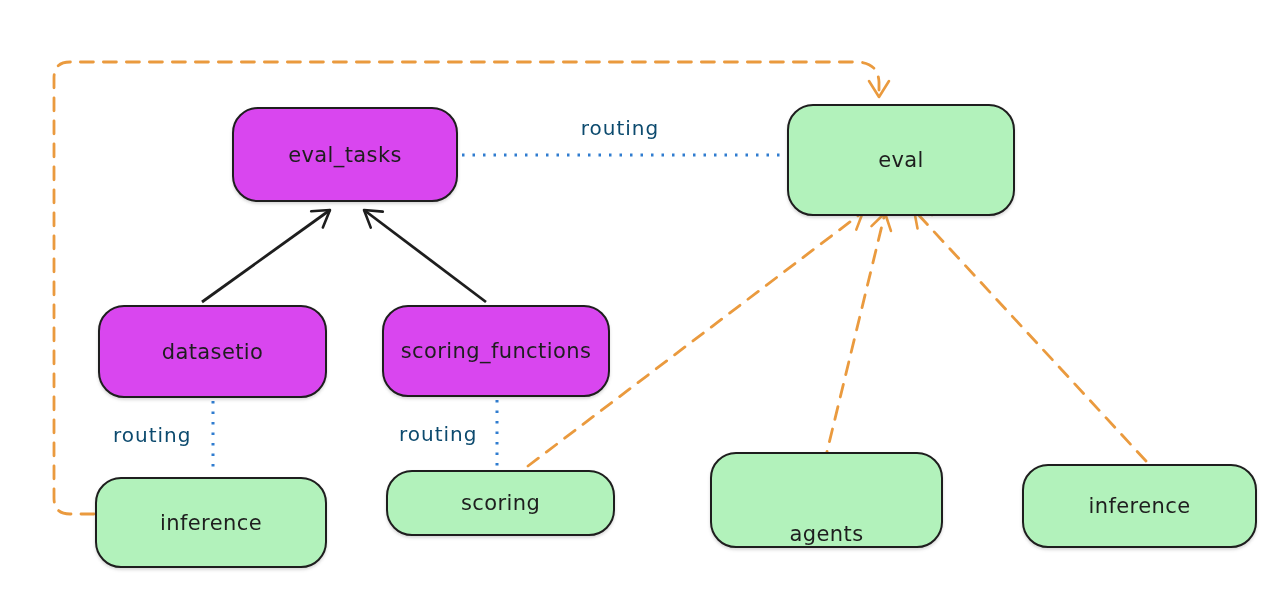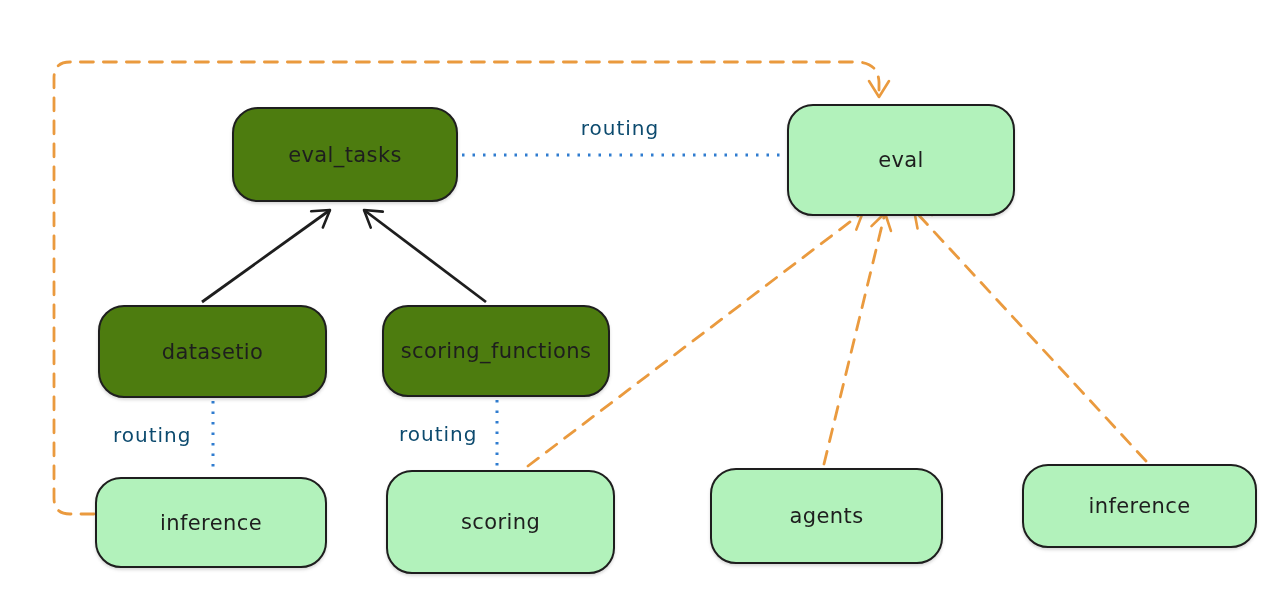--- a/index.html
+++ b/index.html
@@ -13,29 +13,29 @@
   .edges-layer{position:absolute;left:0;top:0;width:1280px;height:596px;pointer-events:none;}
   .node{
     position:absolute;
     border:2.5px solid #1e1e1e;
     border-radius:26px;
     display:flex;align-items:center;justify-content:center;
     font-size:21px;color:#1e1e1e;letter-spacing:0.4px;
     box-shadow:0 2px 3px rgba(100,100,100,0.25);
     box-sizing:border-box;
   }
-  .node.blue{background:#4d7c0f;}
+  .node.blue{background:#d946ef;}
   .node.green{background:#b2f2bb;}
   #n-eval-tasks{left:232px;top:107px;width:226px;height:95px;}
   #n-eval{left:787px;top:104px;width:228px;height:112px;}
   #n-datasets{left:98px;top:305px;width:229px;height:93px;}
   #n-scoring-functions{left:382px;top:305px;width:228px;height:92px;align-items:center;}
   #n-datasetio{left:95px;top:477px;width:232px;height:91px;}
-  #n-scoring{left:386px;top:470px;width:229px;height:104px;}
-  #n-agents{left:710px;top:468px;width:233px;height:96px;}
+  #n-scoring{left:386px;top:470px;width:229px;height:66px;}
+  #n-agents{left:710px;top:452px;width:233px;height:96px;align-items:flex-end;}
   #n-inference{left:1022px;top:464px;width:235px;height:84px;}
   .routing-label{
     position:absolute;
     color:#0c4a6e;font-size:20px;font-weight:500;letter-spacing:1px;
   }
   #r-top{left:572px;top:116px;width:96px;text-align:center;}
   #r-datasets{left:113px;top:423px;}
   #r-scoring{left:399px;top:422px;}
 </style>
 </head>

